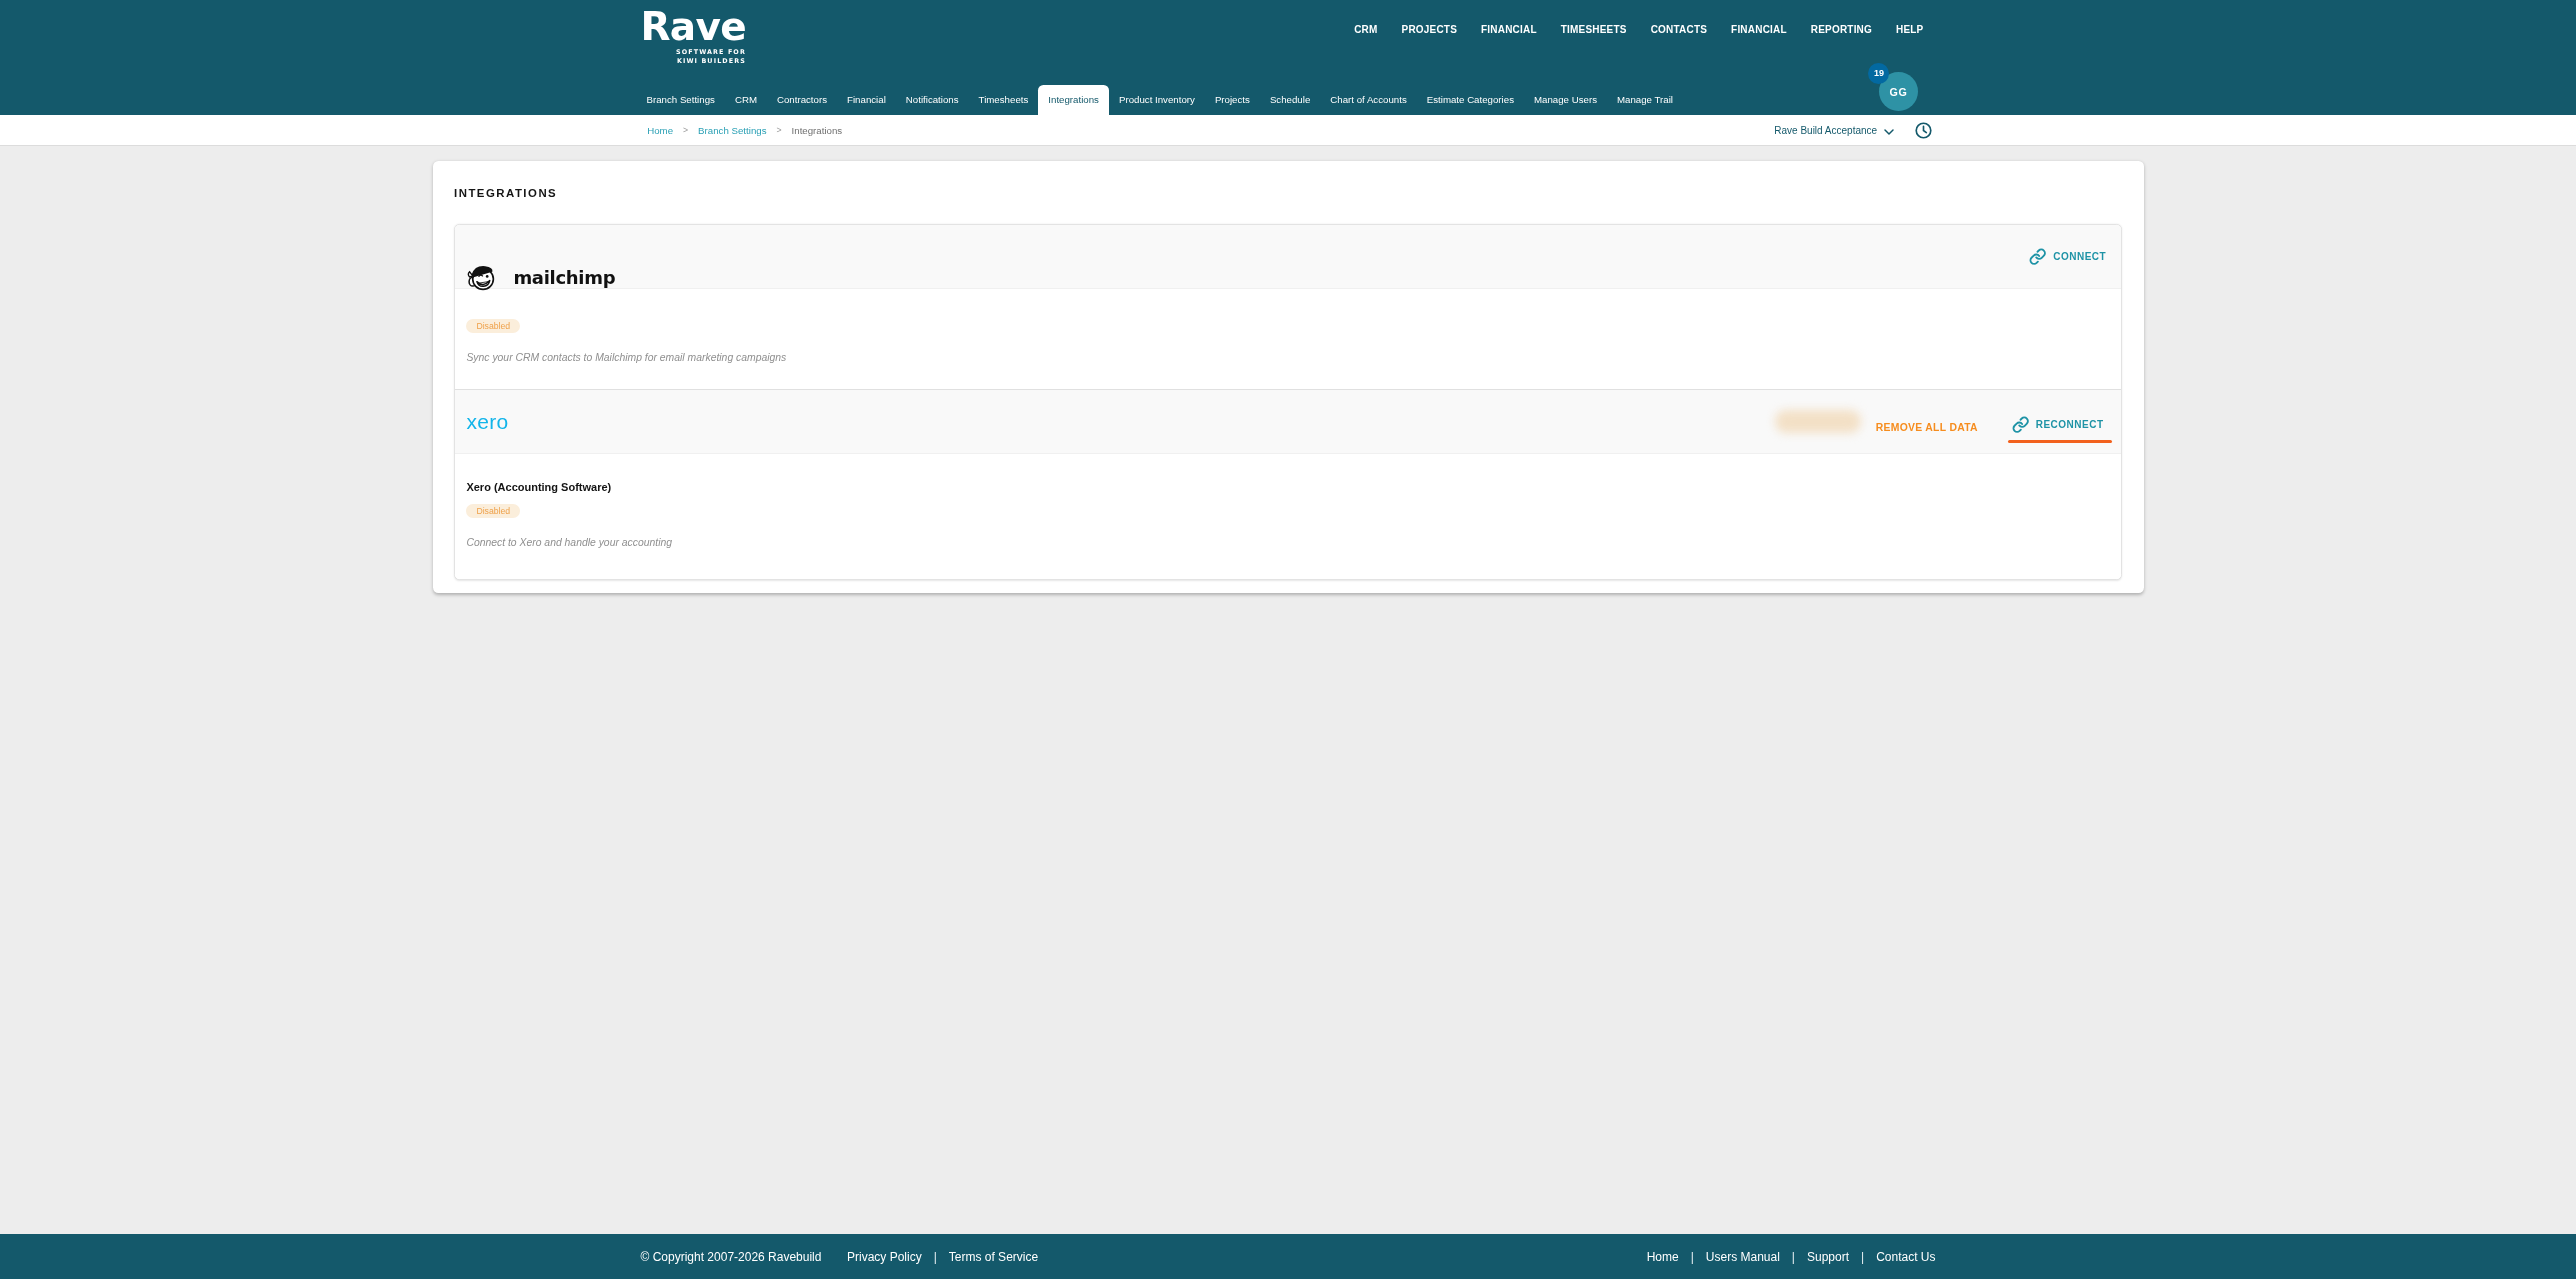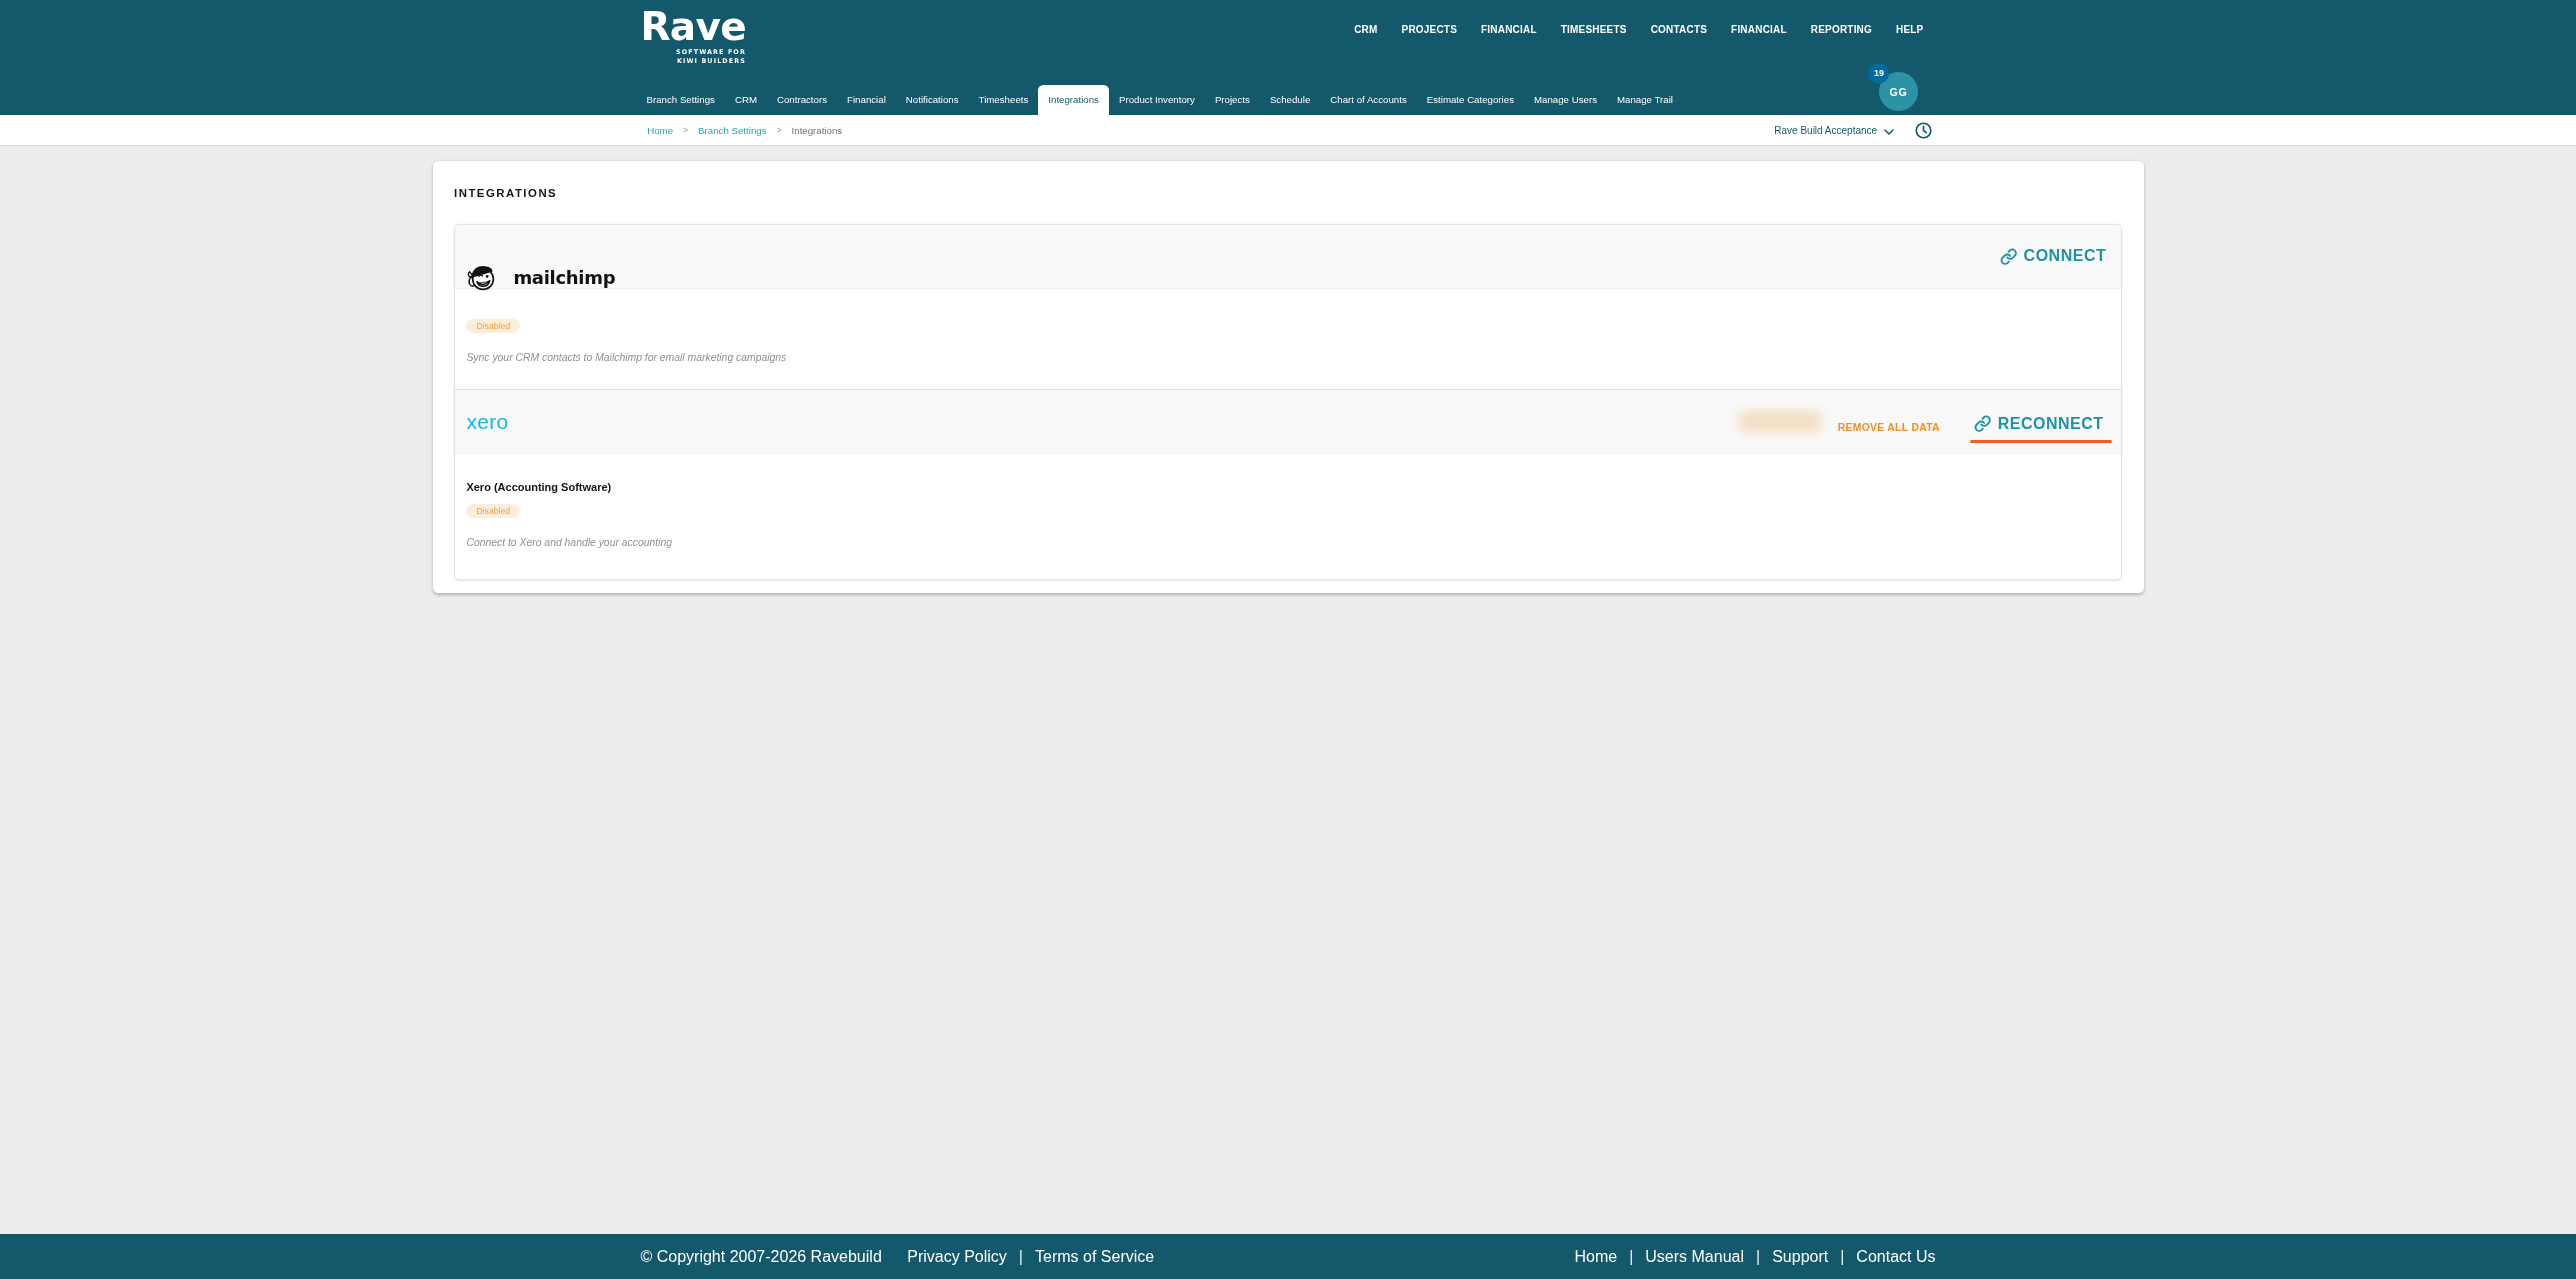--- a/index.html
+++ b/index.html
@@ -42,30 +42,30 @@
   .int-divider { border-top:0.7px solid #E0E0E0; }
   .int-body { padding:20px 16px 25.5px 11.4px; background:#fff; }
   .int-title { font-size:11px; font-weight:bold; color:#141414; }
   .status-badge { display:inline-block; margin-top:10.7px; background:#FBEEDB; color:#EFA14A; font-size:8.7px; padding:2px 10px; border-radius:9.4px; }
   .int-desc { margin-top:19px; font-size:10.4px; font-style:italic; color:#8F8F8F; }
 
   .mc-logo { display:flex; align-items:center; gap:16px;margin-top:42px; }
   .mc-word { font-family:"DejaVu Sans", sans-serif; font-size:18px; font-weight:bold; letter-spacing:-0.3px; color:#111; }
   .xero-logo { font-size:21px; color:#13B5EA; letter-spacing:0.3px; font-weight:500; line-height:1; }
 
-  .teal-btn { display:flex; align-items:center; gap:6.7px; color:#1E93A6; font-size:16px; font-weight:bold; letter-spacing:0.5px; cursor:pointer; text-decoration:none; }
+  .teal-btn { display:flex; align-items:center; gap:6.7px; color:#1E93A6; font-size:10px; font-weight:bold; letter-spacing:0.5px; cursor:pointer; text-decoration:none; }
   .xero-actions { display:flex; align-items:flex-end; }
   .blur-pill { width:86px; height:23px; border-radius:11.4px; background:#F3E0C6; filter:blur(4.7px); margin-right:14.8px; }
   .orange-btn { color:#F68D1F; font-size:10.4px; font-weight:bold; letter-spacing:0.3px; margin-right:31px; cursor:pointer; text-decoration:none; }
   .reconnect-wrap { position:relative; padding:0 2.7px; }
   .reconnect-underline { position:absolute; left:-1.3px; right:-5.4px; bottom:-10px; height:3.4px; background:#F2611D; border-radius:2px; }
 
   
   .footer { background:#14596B; height:45px; flex:0 0 auto; }
-  .footer .container { display:flex; align-items:center; justify-content:space-between; color:#fff; font-size:16px; }
+  .footer .container { display:flex; align-items:center; justify-content:space-between; color:#fff; font-size:12px; }
   .footer-left, .footer-right { display:flex; align-items:center; }
   .footer a { color:#fff; text-decoration:none; cursor:pointer; }
   .f-sep { margin:0 12px; color:#E8F1F3; font-weight:300; }
   .f-copy { margin-right:25.5px; }
 </style>
 </head>
 <body>
 
 <div id="screen">
 

